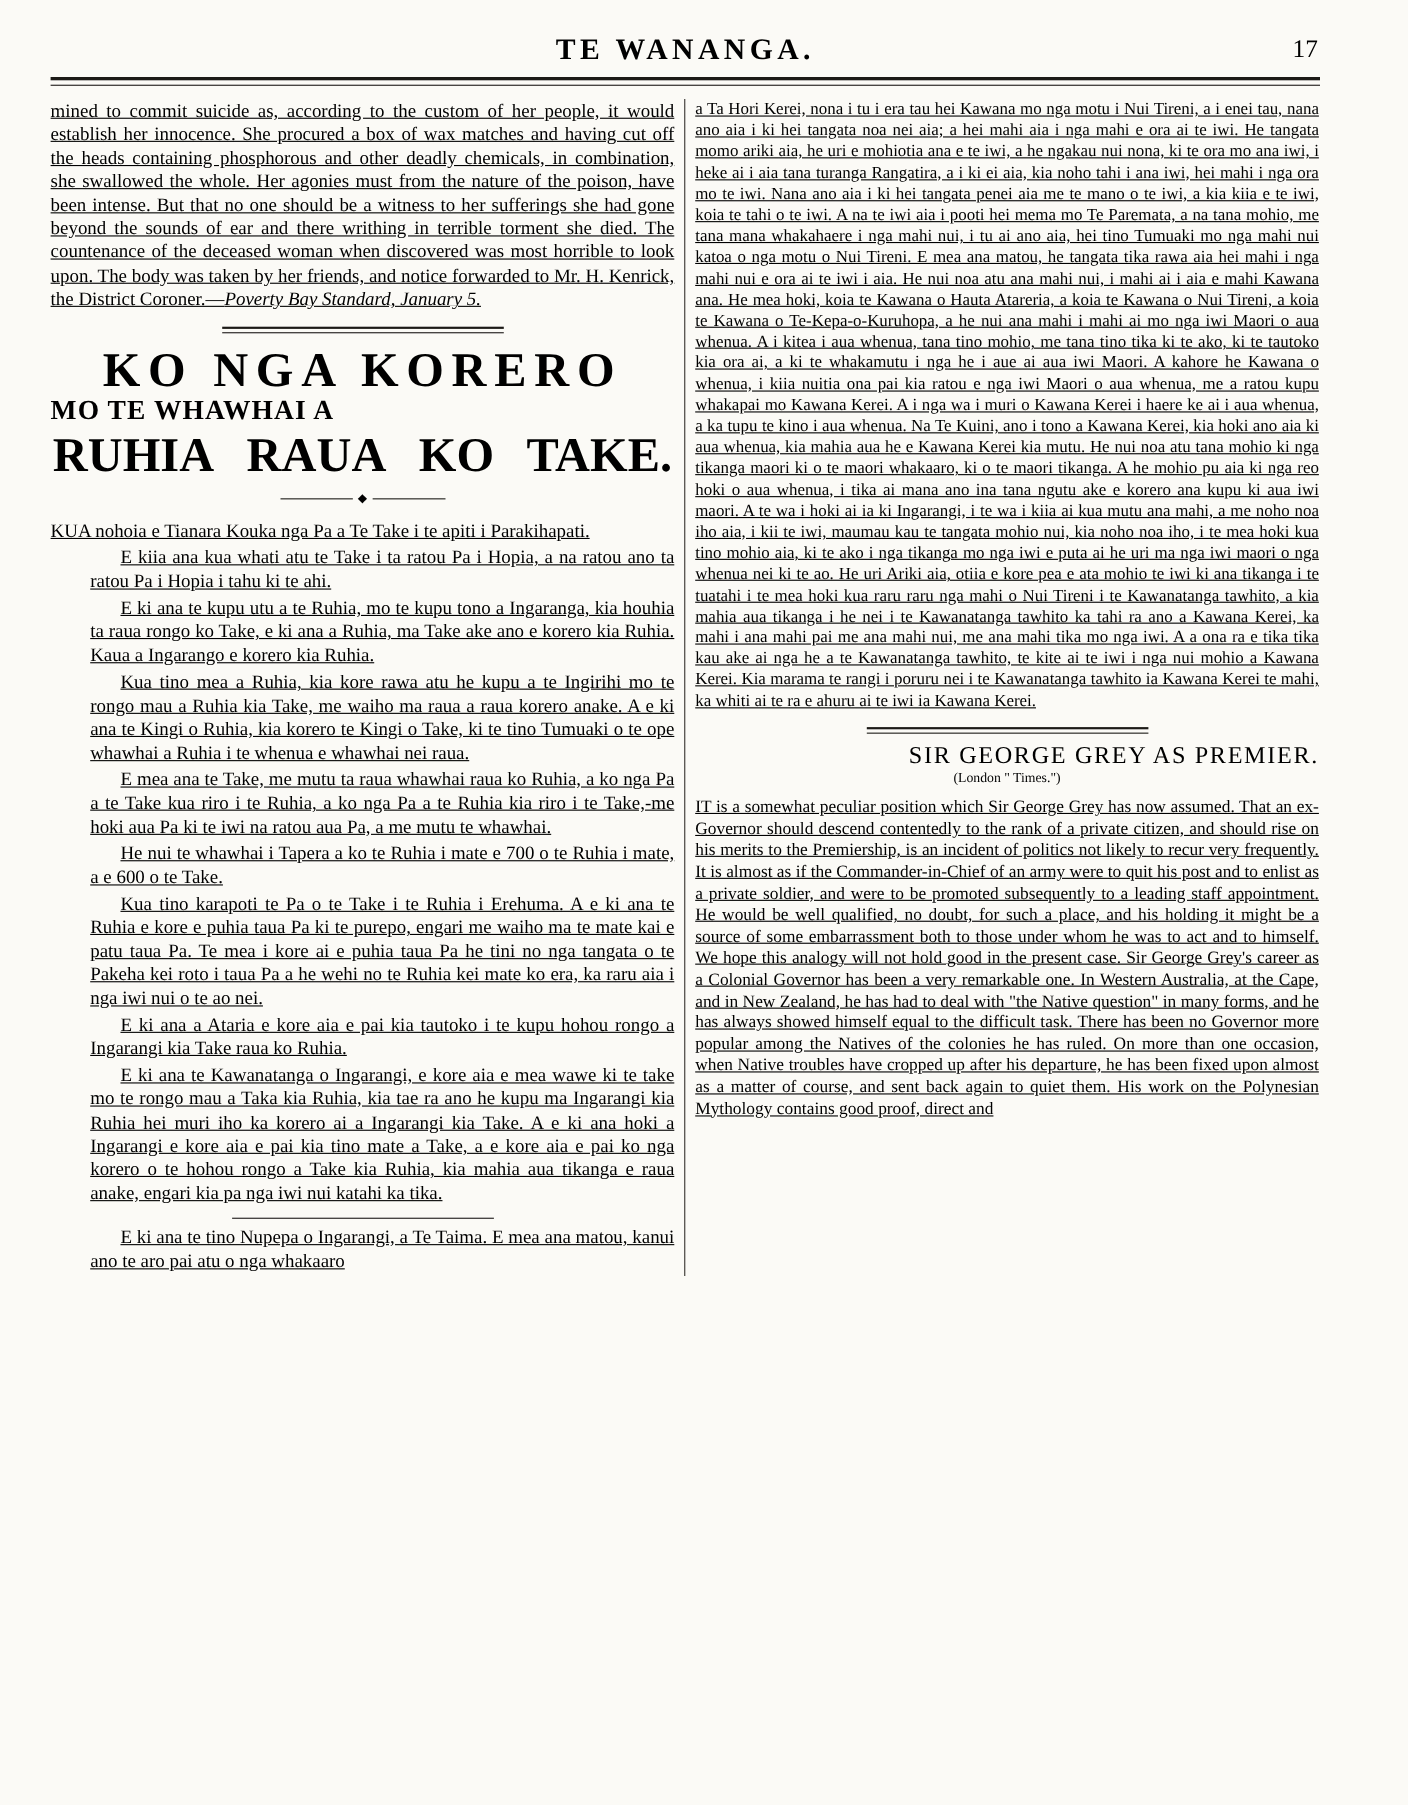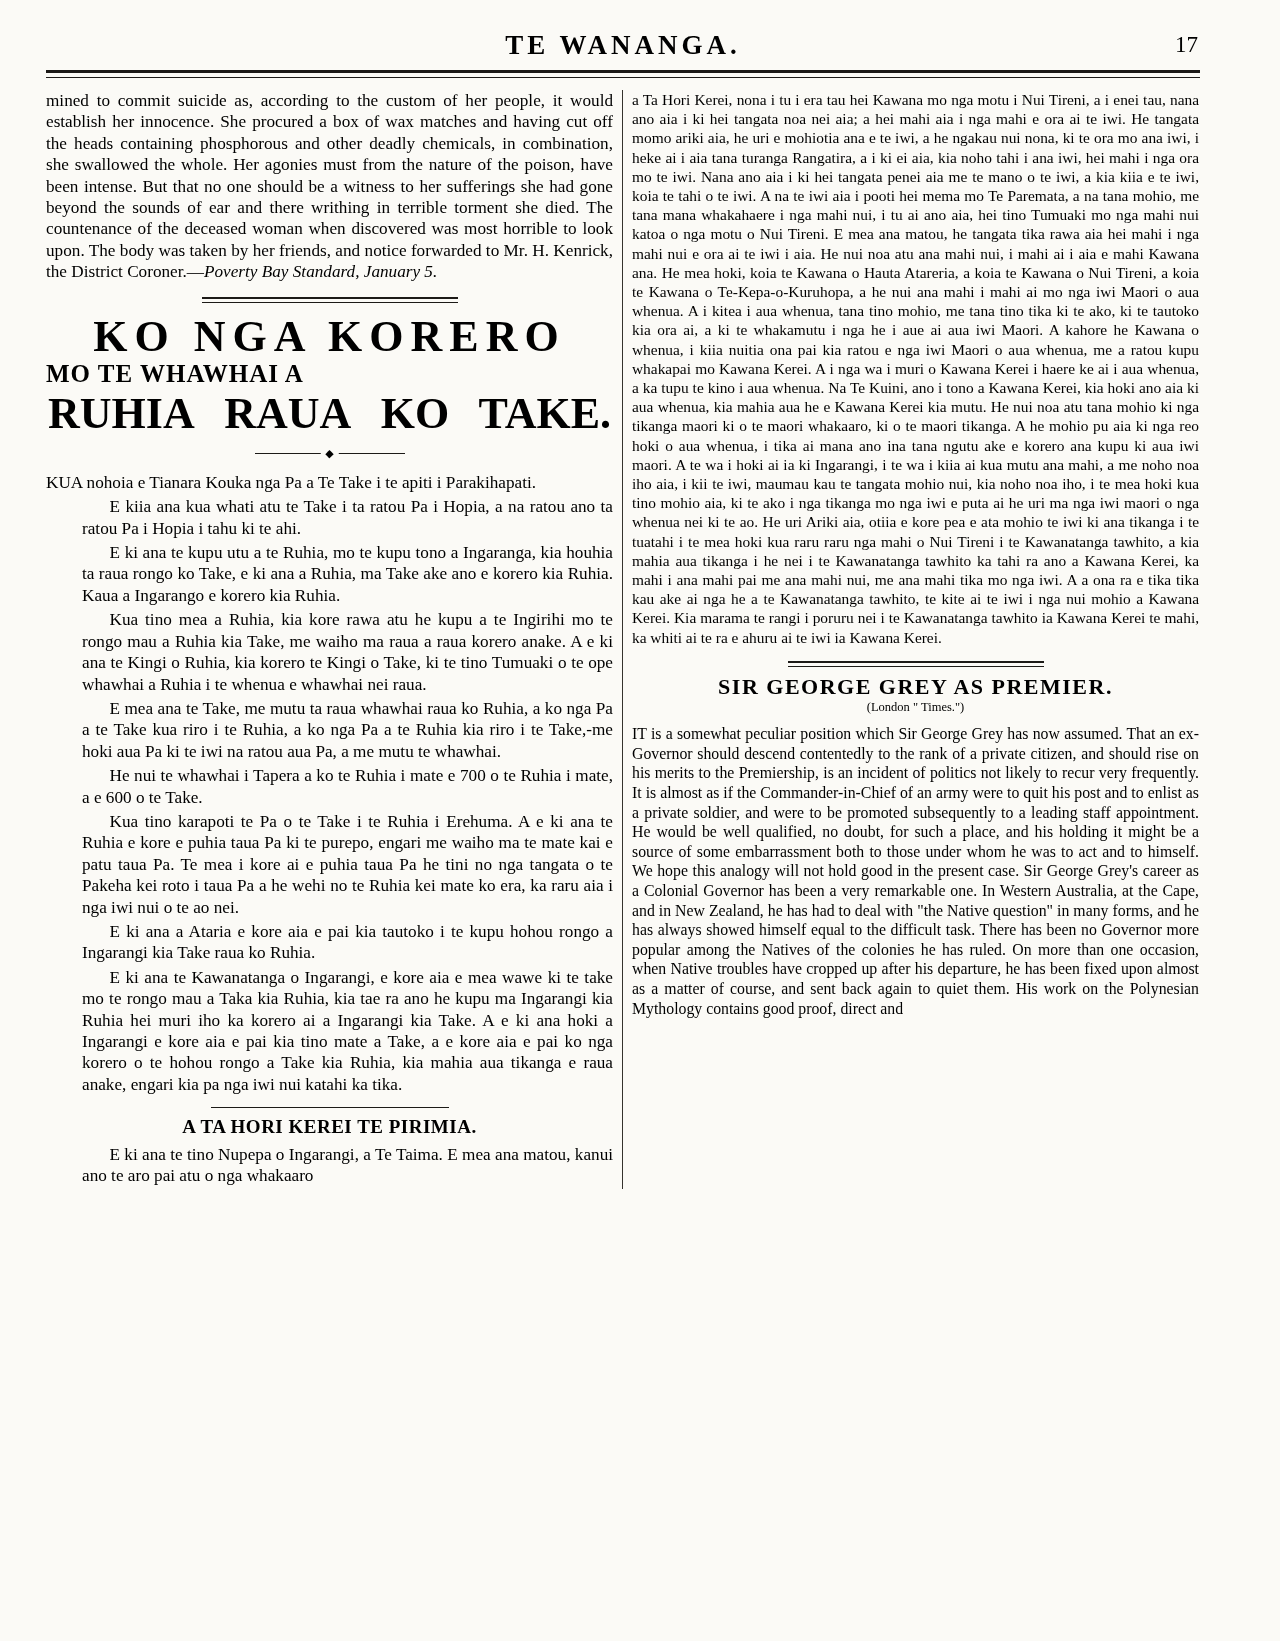--- a/index.html
+++ b/index.html
@@ -32,21 +32,21 @@
     height: 4px;
     border-top: 3px solid #1c1a17;
     border-bottom: 1px solid #1c1a17;
     margin-top: 6px;
   }
   .columns { display: flex; margin-top: 12px; }
   .col { box-sizing: border-box; }
   .col-left { width: 567px; font-size: 17.2px; line-height: 21.4px; }
   .col-right { width: 567px; font-size: 15.4px; line-height: 19.2px; }
   .divider { width: 1px; background: #35322d; margin: 0 9px; align-self: stretch; }
-  p { margin: 0 0 3px 0; text-align: justify; }
+  p { margin: 0 0 3px 0; text-align: justify; text-decoration: underline; }
   p.indent { text-indent: 1.6em; margin-left: 36px; }
   .italic { font-style: italic; }
   .rule-short-double {
     width: 256px; margin: 14px auto 10px;
     height: 3px;
     border-top: 2px solid #1c1a17;
     border-bottom: 1px solid #1c1a17;
   }
   .rule-short-single {
     width: 238px; margin: 12px auto 6px;
@@ -81,21 +81,21 @@
     transform: translateX(-50%);
     background: #fbfaf6; padding: 0 5px;
     font-size: 11px; line-height: 16px;
   }
   .h-article {
     text-align: center; font-weight: 700;
     font-size: 19px; letter-spacing: 0.5px;
     margin: 8px 0 6px;
   }
   .h-premier {
-    text-align: center; font-weight: 700;
+    text-align: right; font-weight: 400;
     font-size: 22px; letter-spacing: 1.5px;
     margin: 10px 0 2px;
   }
   .source-line {
     text-align: center;
     font-size: 12.5px;
     margin: 0 0 7px;
   }
   .col-right .english { font-size: 15.8px; line-height: 19.6px; }
 </style>
@@ -137,21 +137,20 @@
       <p class="indent">E ki ana te kupu utu a te Ruhia, mo te kupu tono a Ingaranga, kia houhia ta raua rongo ko Take, e ki ana a Ruhia, ma Take ake ano e korero kia Ruhia. Kaua a Ingarango e korero kia Ruhia.</p>
       <p class="indent">Kua tino mea a Ruhia, kia kore rawa atu he kupu a te Ingirihi mo te rongo mau a Ruhia kia Take, me waiho ma raua a raua korero anake. A e ki ana te Kingi o Ruhia, kia korero te Kingi o Take, ki te tino Tumuaki o te ope whawhai a Ruhia i te whenua e whawhai nei raua.</p>
       <p class="indent">E mea ana te Take, me mutu ta raua whawhai raua ko Ruhia, a ko nga Pa a te Take kua riro i te Ruhia, a ko nga Pa a te Ruhia kia riro i te Take,-me hoki aua Pa ki te iwi na ratou aua Pa, a me mutu te whawhai.</p>
       <p class="indent">He nui te whawhai i Tapera a ko te Ruhia i mate e 700 o te Ruhia i mate, a e 600 o te Take.</p>
       <p class="indent">Kua tino karapoti te Pa o te Take i te Ruhia i Erehuma. A e ki ana te Ruhia e kore e puhia taua Pa ki te purepo, engari me waiho ma te mate kai e patu taua Pa. Te mea i kore ai e puhia taua Pa he tini no nga tangata o te Pakeha kei roto i taua Pa a he wehi no te Ruhia kei mate ko era, ka raru aia i nga iwi nui o te ao nei.</p>
       <p class="indent">E ki ana a Ataria e kore aia e pai kia tautoko i te kupu hohou rongo a Ingarangi kia Take raua ko Ruhia.</p>
       <p class="indent">E ki ana te Kawanatanga o Ingarangi, e kore aia e mea wawe ki te take mo te rongo mau a Taka kia Ruhia, kia tae ra ano he kupu ma Ingarangi kia Ruhia hei muri iho ka korero ai a Ingarangi kia Take. A e ki ana hoki a Ingarangi e kore aia e pai kia tino mate a Take, a e kore aia e pai ko nga korero o te hohou rongo a Take kia Ruhia, kia mahia aua tikanga e raua anake, engari kia pa nga iwi nui katahi ka tika.</p>
 
       <div class="rule-short-single"></div>
 
-      <div class="h-article">A TA HORI KEREI TE PIRIMIA.</div>
       <p class="indent">E ki ana te tino Nupepa o Ingarangi, a Te Taima. E mea ana matou, kanui ano te aro pai atu o nga whakaaro</p>
 
     </div>
 
     <div class="divider"></div>
 
     <div class="col col-right">
 
       <p>a Ta Hori Kerei, nona i tu i era tau hei Kawana mo nga motu i Nui Tireni, a i enei tau, nana ano aia i ki hei tangata noa nei aia; a hei mahi aia i nga mahi e ora ai te iwi. He tangata momo ariki aia, he uri e mohiotia ana e te iwi, a he ngakau nui nona, ki te ora mo ana iwi, i heke ai i aia tana turanga Rangatira, a i ki ei aia, kia noho tahi i ana iwi, hei mahi i nga ora mo te iwi. Nana ano aia i ki hei tangata penei aia me te mano o te iwi, a kia kiia e te iwi, koia te tahi o te iwi. A na te iwi aia i pooti hei mema mo Te Paremata, a na tana mohio, me tana mana whakahaere i nga mahi nui, i tu ai ano aia, hei tino Tumuaki mo nga mahi nui katoa o nga motu o Nui Tireni. E mea ana matou, he tangata tika rawa aia hei mahi i nga mahi nui e ora ai te iwi i aia. He nui noa atu ana mahi nui, i mahi ai i aia e mahi Kawana ana. He mea hoki, koia te Kawana o Hauta Atareria, a koia te Kawana o Nui Tireni, a koia te Kawana o Te-Kepa-o-Kuruhopa, a he nui ana mahi i mahi ai mo nga iwi Maori o aua whenua. A i kitea i aua whenua, tana tino mohio, me tana tino tika ki te ako, ki te tautoko kia ora ai, a ki te whakamutu i nga he i aue ai aua iwi Maori. A kahore he Kawana o whenua, i kiia nuitia ona pai kia ratou e nga iwi Maori o aua whenua, me a ratou kupu whakapai mo Kawana Kerei. A i nga wa i muri o Kawana Kerei i haere ke ai i aua whenua, a ka tupu te kino i aua whenua. Na Te Kuini, ano i tono a Kawana Kerei, kia hoki ano aia ki aua whenua, kia mahia aua he e Kawana Kerei kia mutu. He nui noa atu tana mohio ki nga tikanga maori ki o te maori whakaaro, ki o te maori tikanga. A he mohio pu aia ki nga reo hoki o aua whenua, i tika ai mana ano ina tana ngutu ake e korero ana kupu ki aua iwi maori. A te wa i hoki ai ia ki Ingarangi, i te wa i kiia ai kua mutu ana mahi, a me noho noa iho aia, i kii te iwi, maumau kau te tangata mohio nui, kia noho noa iho, i te mea hoki kua tino mohio aia, ki te ako i nga tikanga mo nga iwi e puta ai he uri ma nga iwi maori o nga whenua nei ki te ao. He uri Ariki aia, otiia e kore pea e ata mohio te iwi ki ana tikanga i te tuatahi i te mea hoki kua raru raru nga mahi o Nui Tireni i te Kawanatanga tawhito, a kia mahia aua tikanga i he nei i te Kawanatanga tawhito ka tahi ra ano a Kawana Kerei, ka mahi i ana mahi pai me ana mahi nui, me ana mahi tika mo nga iwi. A a ona ra e tika tika kau ake ai nga he a te Kawanatanga tawhito, te kite ai te iwi i nga nui mohio a Kawana Kerei. Kia marama te rangi i poruru nei i te Kawanatanga tawhito ia Kawana Kerei te mahi, ka whiti ai te ra e ahuru ai te iwi ia Kawana Kerei.</p>
 

